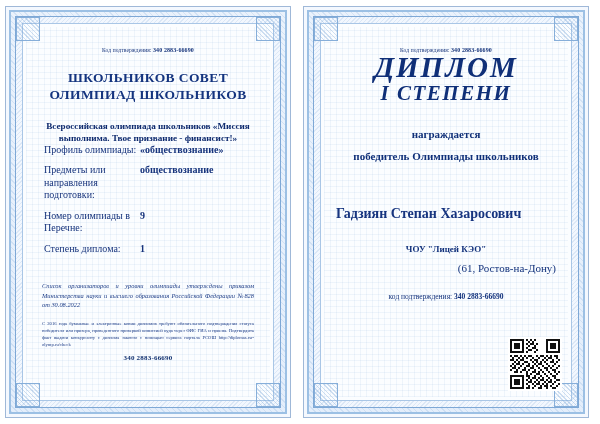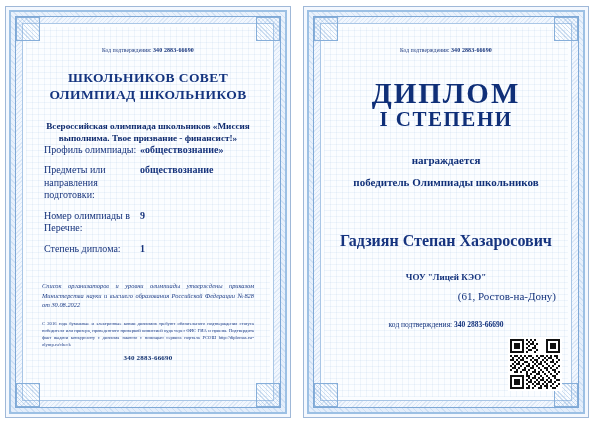--- a/index.html
+++ b/index.html
@@ -155,25 +155,26 @@
     font-weight: bold;
     color: #10306f;
     letter-spacing: 0.2px;
   }
 
   
   .diploma-title {
     text-align: center;
     color: #0f2f78;
     font-weight: bold;
-    margin-top: 26px;
+    margin-top: 0;
     line-height: 0.98;
     letter-spacing: 2px;
     font-size: 29px;
     font-family: "Liberation Serif", serif;
+    font-style: italic;
   }
   .diploma-title .l2 {
     display: block;
     font-size: 21px;
     letter-spacing: 1.5px;
     margin-top: 2px;
   }
   .award-line {
     text-align: center;
     color: #0f2f78;
@@ -182,24 +183,23 @@
     margin-top: 24px;
   }
   .award-who {
     text-align: center;
     color: #0f2f78;
     font-weight: bold;
     font-size: 11px;
     margin-top: 10px;
   }
   .winner-name {
-    text-align: center;
     color: #16347f;
     font-weight: bold;
-    font-size: 16px;
+    font-size: 14px;
     margin-top: 44px;
   }
   .winner-task {
     text-align: center;
     color: #16347f;
     font-size: 8px;
     margin-top: 13px;
   }
   .school {
     text-align: center;

